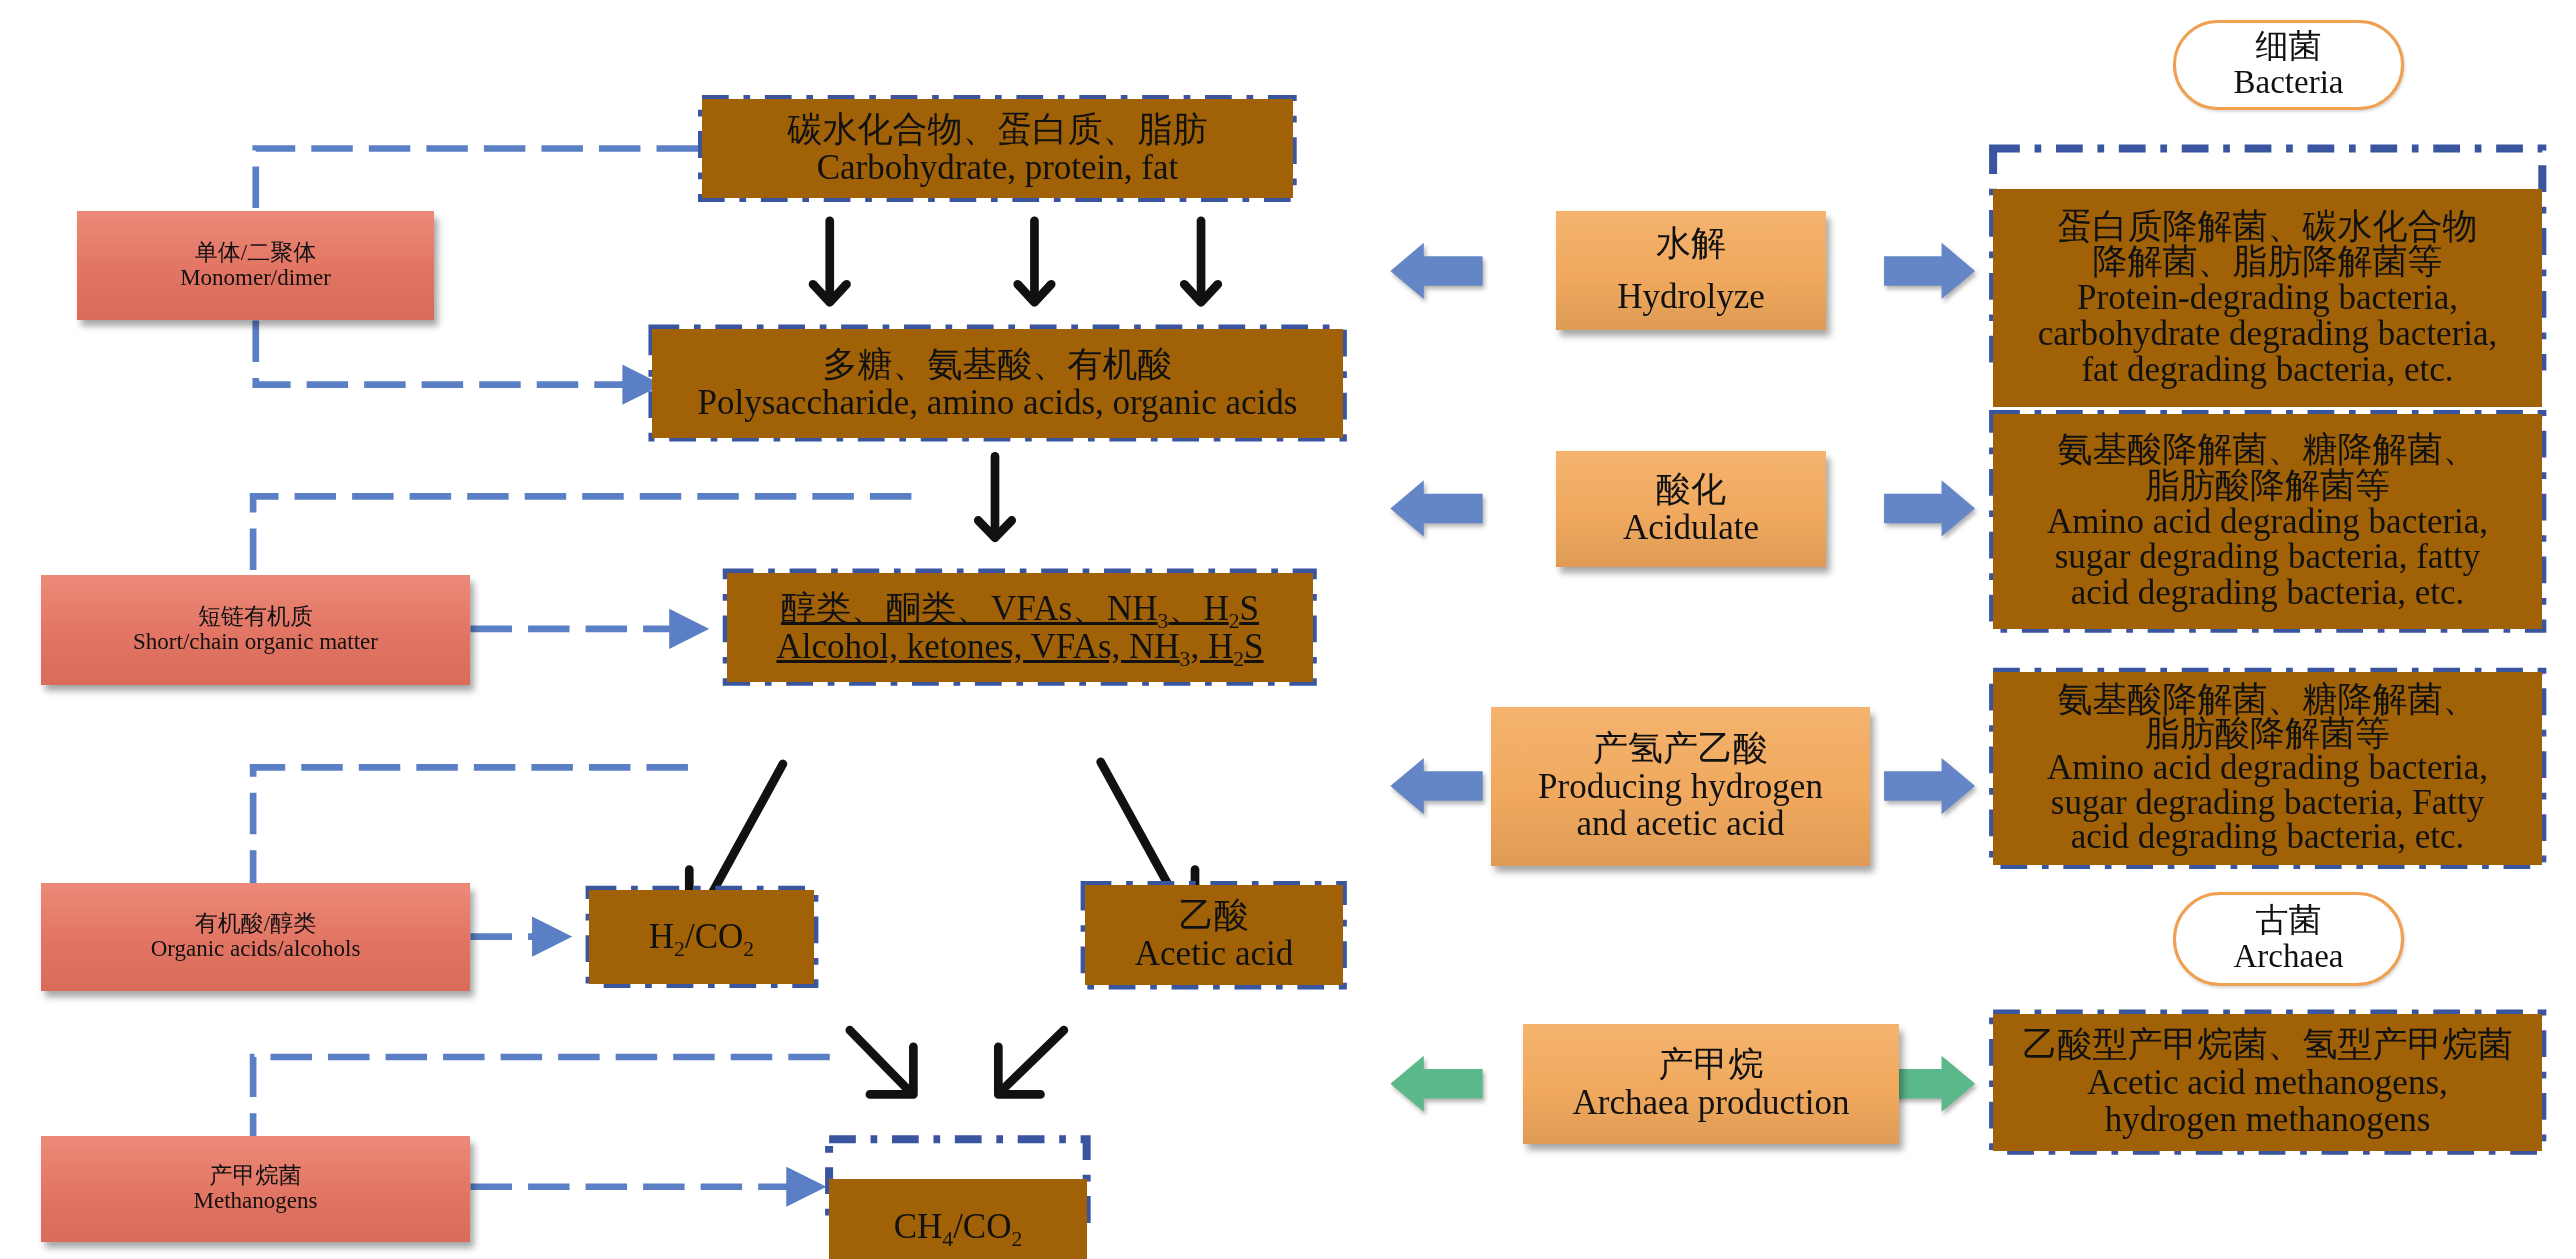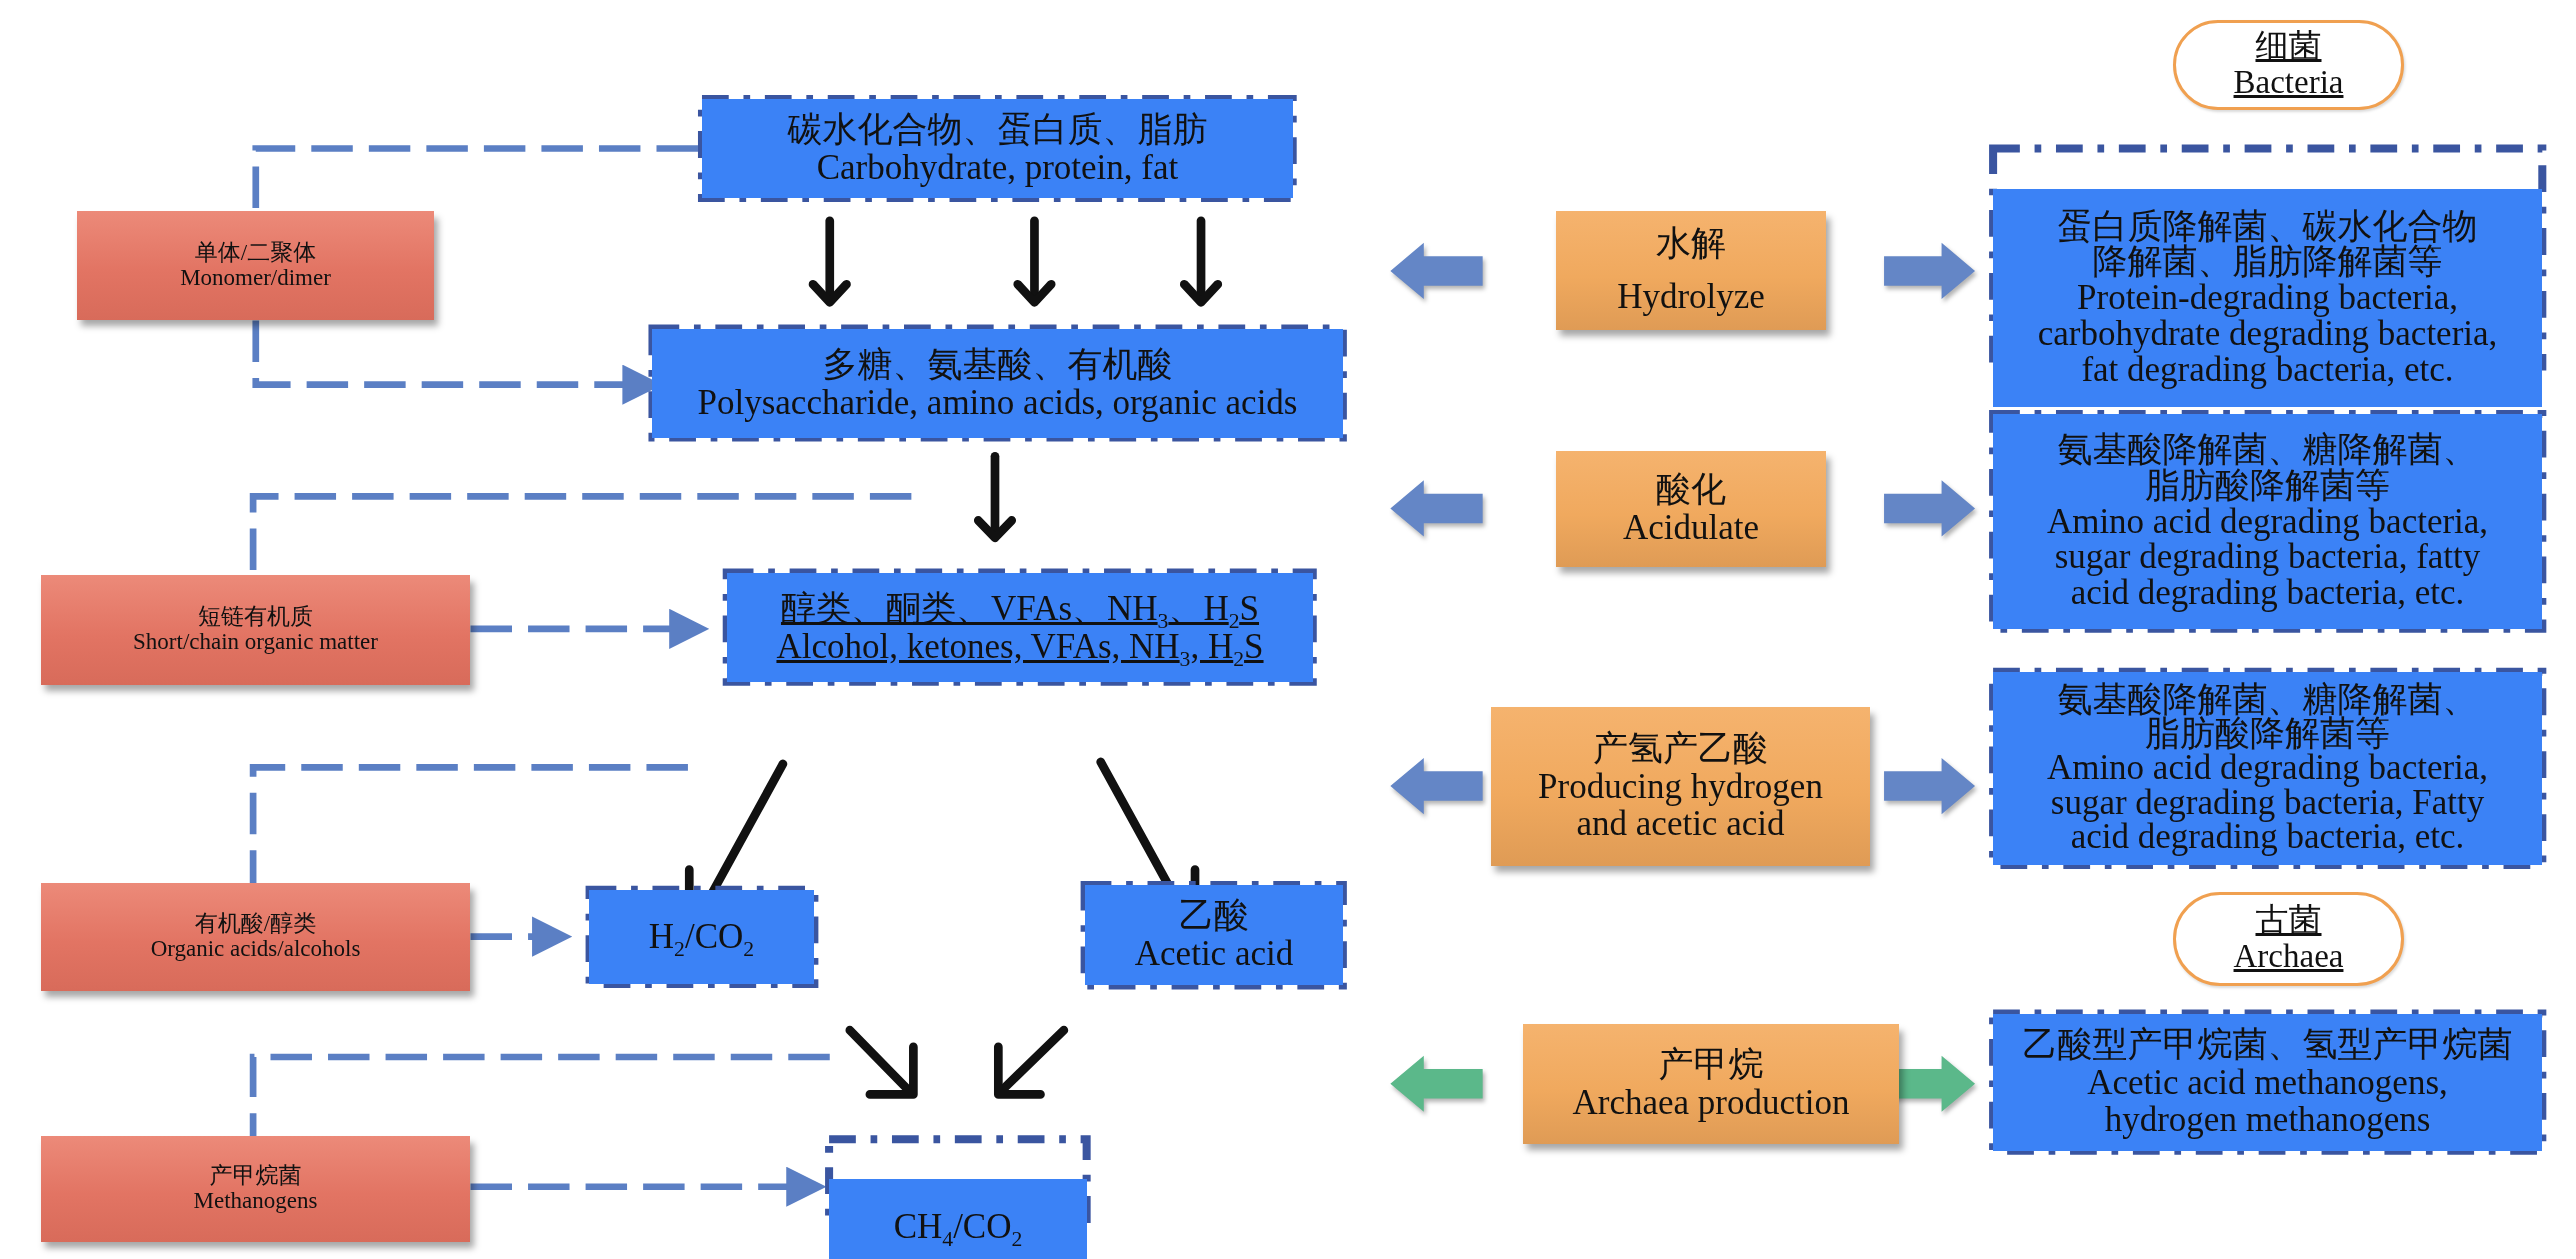--- a/index.html
+++ b/index.html
@@ -1,22 +1,22 @@
 <!DOCTYPE html>
 <html style="font-size:10.7px"><head>
 <meta charset="utf-8">
 <style>
   html,body{margin:0;padding:0;background:#ffffff;}
   body{width:2576px;height:1259px;position:relative;overflow:hidden;font-family:"Liberation Serif","DejaVu Serif",serif;color:#111;}
   svg{position:absolute;left:0;top:0;}
   .node{position:absolute;box-sizing:border-box;display:flex;flex-direction:column;align-items:center;justify-content:center;text-align:center;line-height:1.08;}
   .red{background:linear-gradient(#ec8a79,#e27463 55%,#d86b5a);box-shadow:4px 6.7px 6.7px rgba(0,0,0,0.35);font-size:23px;}
   .orange{background:linear-gradient(#f5b36e,#f0a95e 55%,#df9b55);box-shadow:4px 6.7px 6.7px rgba(0,0,0,0.35);font-size:35px;}
-  .blue{background:#3b82f6;font-size:35px;}
-  .pill{background:#fff;border:3.3px solid #f0a050;border-radius:60px;font-size:33px;box-shadow:1.3px 2px 2.7px rgba(0,0,0,0.15);text-decoration:underline;}
+  .blue{background:#a16207;font-size:35px;}
+  .pill{background:#fff;border:3.3px solid #f0a050;border-radius:60px;font-size:33px;box-shadow:1.3px 2px 2.7px rgba(0,0,0,0.15);}
   .sub{font-size:0.62em;vertical-align:-0.35em;line-height:0;}
   .line{display:block;white-space:nowrap;}
 </style>
 </head>
 <body>
 
 <svg id="lines" width="2576" height="1259" viewBox="0 0 3850 1882">
   <defs>
     <marker id="blueHead" markerWidth="6" markerHeight="6" refX="3" refY="3" orient="auto" markerUnits="strokeWidth">
       <path d="M0,0 L6,3 L0,6 z" fill="#5b7fc4"></path>

